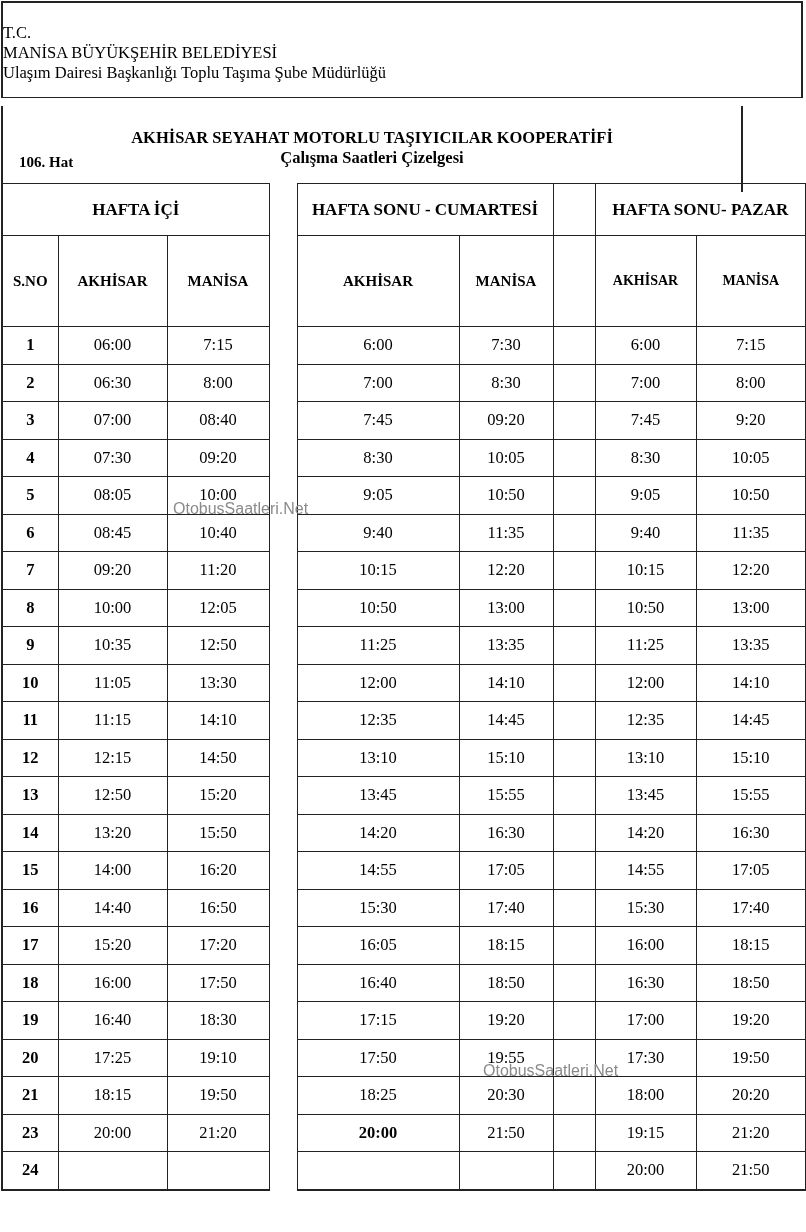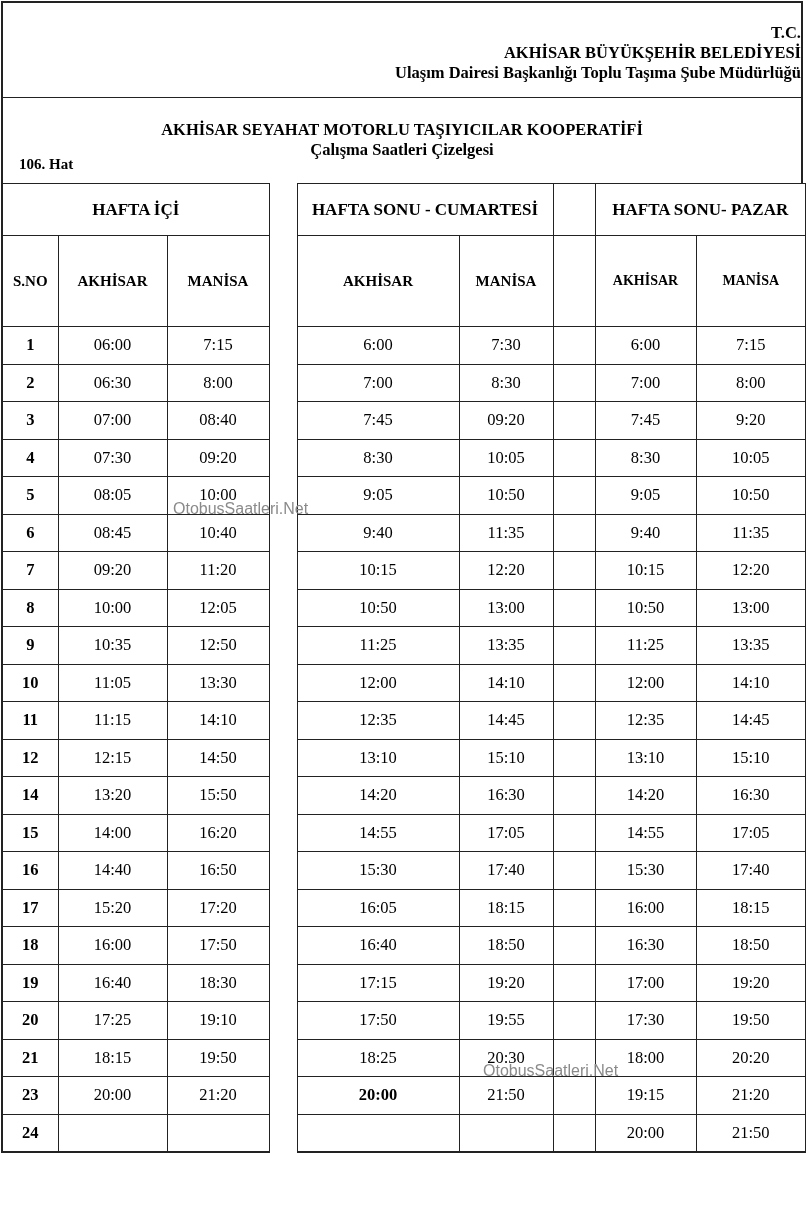--- a/index.html
+++ b/index.html
@@ -2,27 +2,27 @@
 <html><head>
 <meta charset="utf-8">
 <style>
   html, body { margin: 0; padding: 0; background: #ffffff; }
   body { width: 806px; height: 1232px; position: relative; overflow: hidden;
          font-family: "Liberation Serif", "DejaVu Serif", serif; color: #000; }
   .page { position: absolute; left: 0; top: 0; width: 806px; height: 1232px; }
 
   .hdr1 { position: absolute; left: 1px; top: 1px; width: 802px; height: 97px;
           border: 2px solid #222; border-bottom: 1.5px solid #222; box-sizing: border-box; }
-  .hdr1 .lines { position: absolute; left: 0; right: 0; top: 20px; text-align: right;
-                 font-weight: bold; font-size: 16.5px; line-height: 20px; }
-  .hdr2 { position: absolute; left: 1px; top: 98px; width: 802px; height: 86px;
+  .hdr1 .lines { position: absolute; left: 0; right: 0; top: 20px; text-align: left;
+                 font-weight: normal; font-size: 16.5px; line-height: 20px; }
+  .hdr2 { position: absolute; left: 1px; top: 106px; width: 742px; height: 86px;
           border-left: 2px solid #222; border-right: 2px solid #222; box-sizing: border-box; }
   .hdr2 .lines { position: absolute; left: 0; right: 0; top: 22px; text-align: center;
                  font-weight: bold; font-size: 16.5px; line-height: 20px; }
-  .hdr2 .hat { position: absolute; left: 16px; top: 48px; font-weight: bold; font-size: 15px; margin-top: 10px; }
+  .hdr2 .hat { position: absolute; left: 16px; top: 48px; font-weight: bold; font-size: 15px; }
 
   table.sched { position: absolute; left: 1px; top: 183px; border-collapse: collapse;
                 table-layout: fixed; width: 804px; }
   table.sched td { border: 1.5px solid #222; text-align: center; vertical-align: middle;
                    padding: 0; font-size: 16.5px; }
   table.sched tr.grp td { height: 51px; font-weight: bold; font-size: 17px; }
   table.sched tr.sub td { height: 90px; font-weight: bold; font-size: 15px; }
   table.sched tr.sub td.small { font-size: 14px; }
   table.sched tr.row td { height: 36.5px; }
   td.no { font-weight: bold; }
@@ -36,21 +36,21 @@
         font-size: 16px; color: #8a8a8a; pointer-events: none; margin-left: 16px; }
 </style>
 </head>
 <body>
 
 <div class="page">
 
   <div class="hdr1">
     <div class="lines">
       <div>T.C.</div>
-      <div>AKHİSAR BÜYÜKŞEHİR BELEDİYESİ</div>
+      <div>MANİSA BÜYÜKŞEHİR BELEDİYESİ</div>
       <div>Ulaşım Dairesi Başkanlığı Toplu Taşıma Şube Müdürlüğü</div>
     </div>
   </div>
 
   <div class="hdr2">
     <div class="lines">
       <div>AKHİSAR SEYAHAT MOTORLU TAŞIYICILAR KOOPERATİFİ</div>
       <div>Çalışma Saatleri Çizelgesi</div>
     </div>
     <div class="hat">106.  Hat</div>
@@ -213,20 +213,31 @@
           <td>12:15</td>
           <td>14:50</td>
           <td class="gapA"></td>
           <td>13:10</td>
           <td>15:10</td>
           <td></td>
           <td>13:10</td>
           <td class="last">15:10</td>
         </tr>
         <tr class="row">
+          <td class="first no">13</td>
+          <td>12:50</td>
+          <td>15:20</td>
+          <td class="gapA"></td>
+          <td>13:45</td>
+          <td>15:55</td>
+          <td></td>
+          <td>13:45</td>
+          <td class="last">15:55</td>
+        </tr>
+        <tr class="row">
           <td class="first no">14</td>
           <td>13:20</td>
           <td>15:50</td>
           <td class="gapA"></td>
           <td>14:20</td>
           <td>16:30</td>
           <td></td>
           <td>14:20</td>
           <td class="last">16:30</td>
         </tr>

